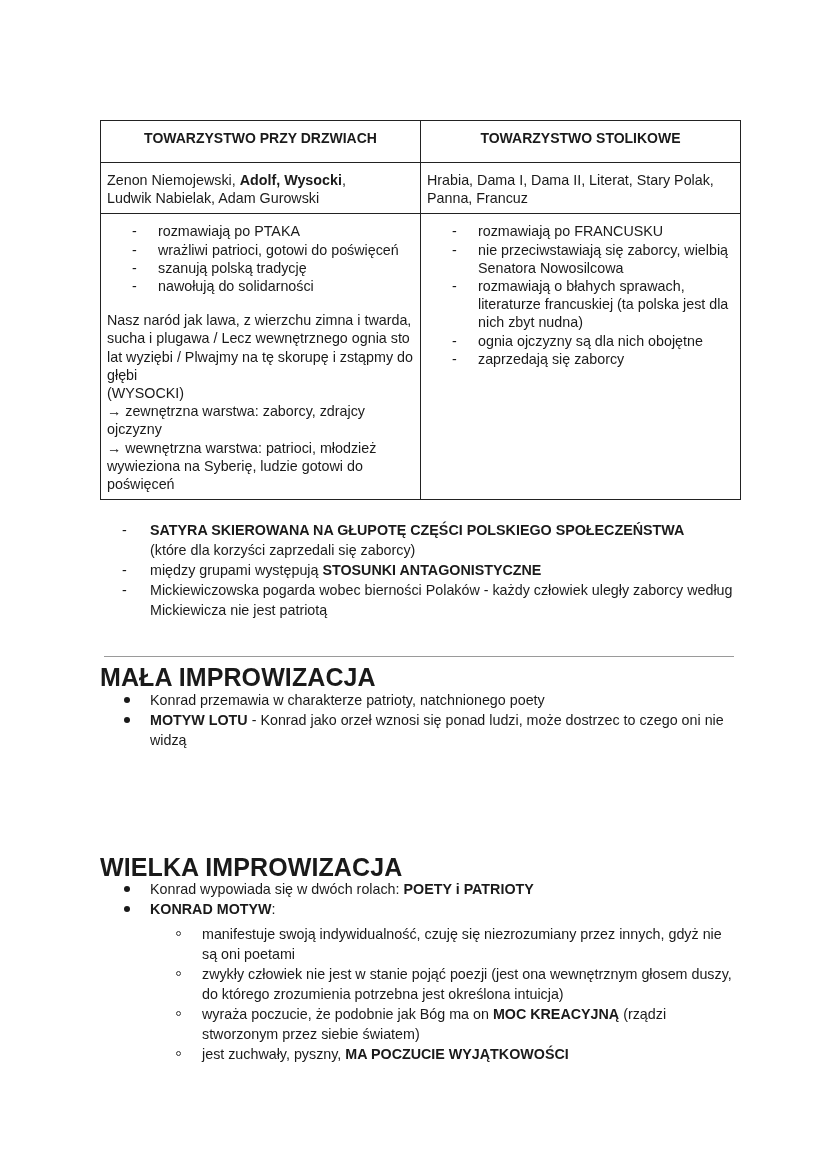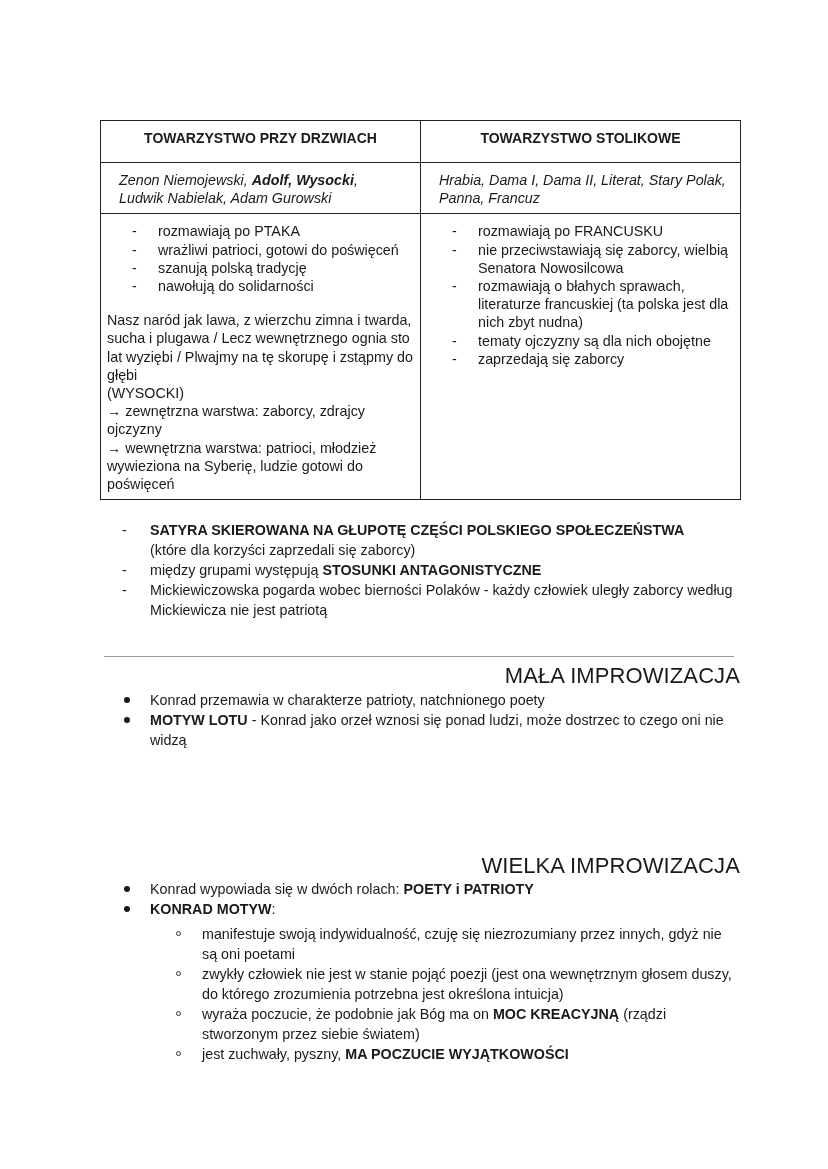--- a/index.html
+++ b/index.html
@@ -15,43 +15,43 @@
     border-collapse: collapse; table-layout: fixed;
     font-size: 14.3px; line-height: 18.2px;
   }
   .tbl td, .tbl th {
     border: 1.5px solid #222; vertical-align: top; padding: 8px;
   }
   .tbl th {
     font-weight: bold; text-align: center; height: 32px; vertical-align: middle;
     font-size: 14px; padding-top: 1px;
   }
-  .tbl .names td { padding: 8px 6px 6px 18px; height: 35px; font-style: italic; }
+  .tbl .names td { padding: 8px 6px 6px 6px; height: 35px; }
   .tbl .body td { padding: 8px 6px 6px 6px; }
   .dash-list { list-style: none; margin: 0; padding: 0; }
   .dash-list li { position: relative; padding-left: 51px; }
   .dash-list li .dash { position: absolute; left: 25px; top: 0; }
   .quote { margin-top: 16px; }
   .quote .it { }
   b { font-weight: bold; }
 
   
   .after-tbl {
     position: absolute; left: 120px; top: 520px; width: 620px;
     font-size: 14.3px; line-height: 20px;
   }
   .after-tbl li { position: relative; padding-left: 30px; list-style: none; }
   .after-tbl li .dash { position: absolute; left: 2px; top: 0; }
   .after-tbl ul { margin: 0; padding: 0; }
 
   .hr { position: absolute; left: 104px; top: 656px; width: 630px; height: 0; border-top: 1.5px solid #9a9a9a; }
 
   .h2 {
-    position: absolute; left: 100px; width: 640px; text-align: right;
-    font-weight: normal; font-size: 22px; letter-spacing: 0.1px;
+    position: absolute; left: 100px; width: 640px; text-align: left;
+    font-weight: bold; font-size: 25px; letter-spacing: 0.1px;
   }
   .h2.mala { top: 663px; }
   .h2.wielka { top: 853px; }
 
   .bl {
     position: absolute; left: 120px; width: 625px; margin: 0; padding: 0;
     font-size: 14.3px; line-height: 20px; list-style: none;
   }
   .bl > li { position: relative; padding-left: 30px; }
   .bl > li > .bullet {
@@ -101,21 +101,21 @@
           <div>(WYSOCKI)</div>
           <div>→ zewnętrzna warstwa: zaborcy, zdrajcy ojczyzny</div>
           <div>→ wewnętrzna warstwa: patrioci, młodzież wywieziona na Syberię, ludzie gotowi do poświęceń</div>
         </div>
       </td>
       <td>
         <ul class="dash-list">
           <li><span class="dash">-</span><span>rozmawiają po FRANCUSKU</span></li>
           <li><span class="dash">-</span><span>nie przeciwstawiają się zaborcy, wielbią Senatora Nowosilcowa</span></li>
           <li><span class="dash">-</span><span>rozmawiają o błahych sprawach, literaturze francuskiej (ta polska jest dla nich zbyt nudna)</span></li>
-          <li><span class="dash">-</span><span>tematy ojczyzny są dla nich obojętne</span></li>
+          <li><span class="dash">-</span><span>ognia ojczyzny są dla nich obojętne</span></li>
           <li><span class="dash">-</span><span>zaprzedają się zaborcy</span></li>
         </ul>
       </td>
     </tr>
   </tbody>
     </table>
 
   <div class="after-tbl">
     <ul>
       <li><span class="dash">-</span><b>SATYRA SKIEROWANA NA GŁUPOTĘ CZĘŚCI POLSKIEGO SPOŁECZEŃSTWA</b><br><span>(które dla korzyści zaprzedali się zaborcy)</span></li>

